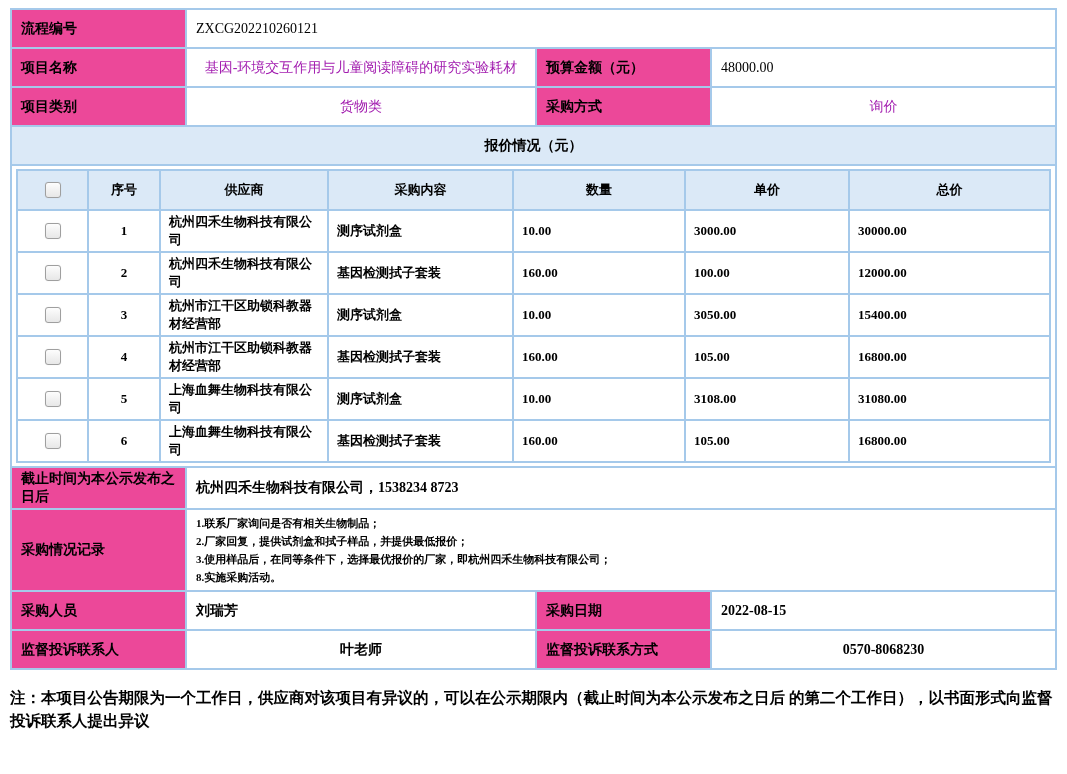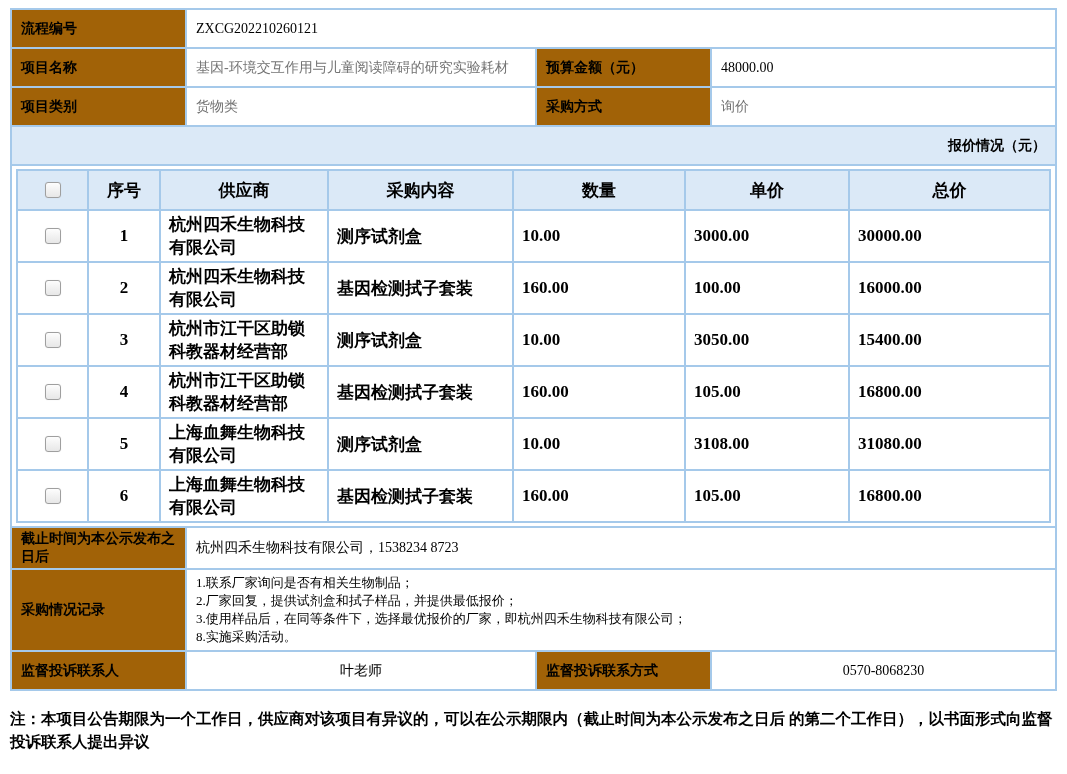--- a/index.html
+++ b/index.html
@@ -1,36 +1,36 @@
 <!DOCTYPE html>
 <html><head>
 <meta charset="utf-8">
 <style>
   html,body{margin:0;padding:0;background:#ffffff;}
   body{font-family:"Liberation Serif","DejaVu Serif",serif;color:#000;}
   .page{width:1067px;box-sizing:border-box;padding:8px 10px 10px 10px;}
   table{border-collapse:collapse;}
   .main{width:1047px;table-layout:fixed;}
   .main td{border:2px solid #a5c9ea;padding:2px 9px;font-size:14px;vertical-align:middle;word-break:break-all;}
-  .lbl{background:#a16207;font-weight:bold;height:33px;}
+  .lbl{background:#ec4899;font-weight:bold;height:33px;}
   .val-num{font-weight:normal;}
-  .val-cn{color:#737373;}
-  .val-bold{font-weight:normal;}
+  .val-cn{color:#a21caf;text-align:center;}
+  .val-bold{font-weight:bold;}
   .center{text-align:center;}
-  .quote-title{background:#dbe9f7;text-align:right;font-weight:bold;height:33px;}
+  .quote-title{background:#dbe9f7;text-align:center;font-weight:bold;height:33px;}
   .inner-wrap{padding:3px 4px !important;background:#fff;}
   .inner{width:100%;table-layout:fixed;}
-  .inner th,.inner td{border:2px solid #a5c9ea;font-size:17px;padding:2px 8px;word-break:break-all;vertical-align:middle;}
+  .inner th,.inner td{border:2px solid #a5c9ea;font-size:13px;padding:2px 8px;word-break:break-all;vertical-align:middle;}
   .inner th{background:#dbe9f7;height:34px;font-weight:bold;text-align:center;}
   .inner td{height:35px;font-weight:bold;}
   .cb-cell{text-align:center;padding:2px !important;}
   .cbx{width:14px;height:14px;margin:0 auto;border:1px solid #9f9f9f;border-radius:3px;
        background:linear-gradient(#fdfdfd,#e7e7e7);box-shadow:0 0 1px rgba(0,0,0,.15);}
   .record-cell{padding:4px 9px !important;}
-  .record-line{font-weight:normal;font-size:13px;line-height:18px;}
+  .record-line{font-weight:bold;font-size:11px;line-height:18px;}
   .note{font-weight:bold;font-size:15.5px;line-height:1.5;margin:16px 0 0 0;width:1047px;word-break:break-all;}
 </style>
 </head>
 <body>
 
 <div class="page">
 
   <table class="main">
     <colgroup>
         <col style="width:175px">
@@ -102,21 +102,21 @@
           </tr>
           <tr>
             <td class="cb-cell">
                     <div class="cbx"></div>
                   </td>
             <td class="center">2</td>
             <td>杭州四禾生物科技有限公司</td>
             <td>基因检测拭子套装</td>
             <td>160.00</td>
             <td>100.00</td>
-            <td>16000.00</td>
+            <td>12000.00</td>
           </tr>
           <tr>
             <td class="cb-cell">
                     <div class="cbx"></div>
                   </td>
             <td class="center">3</td>
             <td>杭州市江干区助锁科教器材经营部</td>
             <td>测序试剂盒</td>
             <td>10.00</td>
             <td>3050.00</td>
@@ -168,20 +168,26 @@
     <tr>
       <td class="lbl">采购情况记录</td>
       <td class="record-cell" colspan="3">
         <div class="record-line">1.联系厂家询问是否有相关生物制品；</div>
         <div class="record-line">2.厂家回复，提供试剂盒和拭子样品，并提供最低报价；</div>
         <div class="record-line">3.使用样品后，在同等条件下，选择最优报价的厂家，即杭州四禾生物科技有限公司；</div>
         <div class="record-line">8.实施采购活动。</div>
       </td>
     </tr>
 
+    <tr>
+      <td class="lbl">采购人员</td>
+      <td class="val-bold">刘瑞芳</td>
+      <td class="lbl">采购日期</td>
+      <td class="val-bold">2022-08-15</td>
+    </tr>
 
     <tr>
       <td class="lbl">监督投诉联系人</td>
       <td class="val-bold center">叶老师</td>
       <td class="lbl">监督投诉联系方式</td>
       <td class="val-bold center">0570-8068230</td>
     </tr>
 
   </tbody>
     </table>

